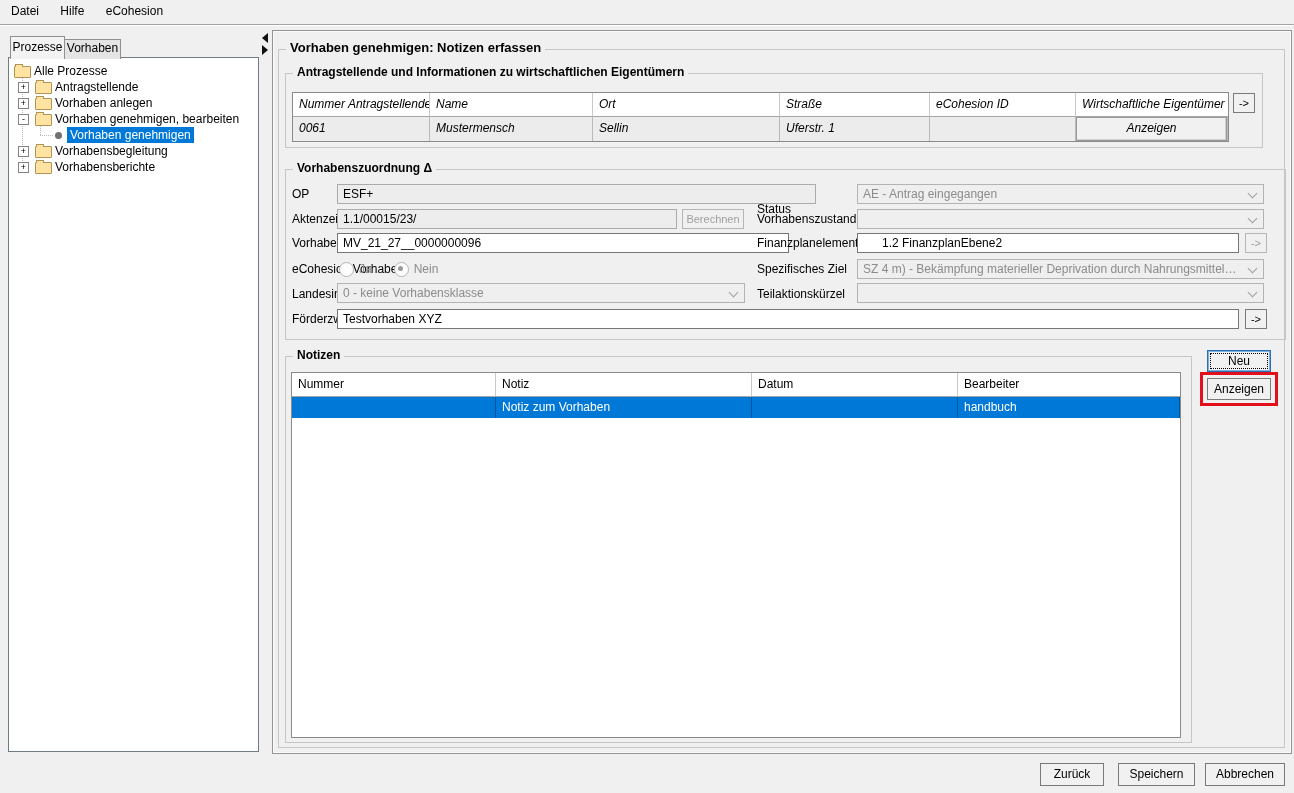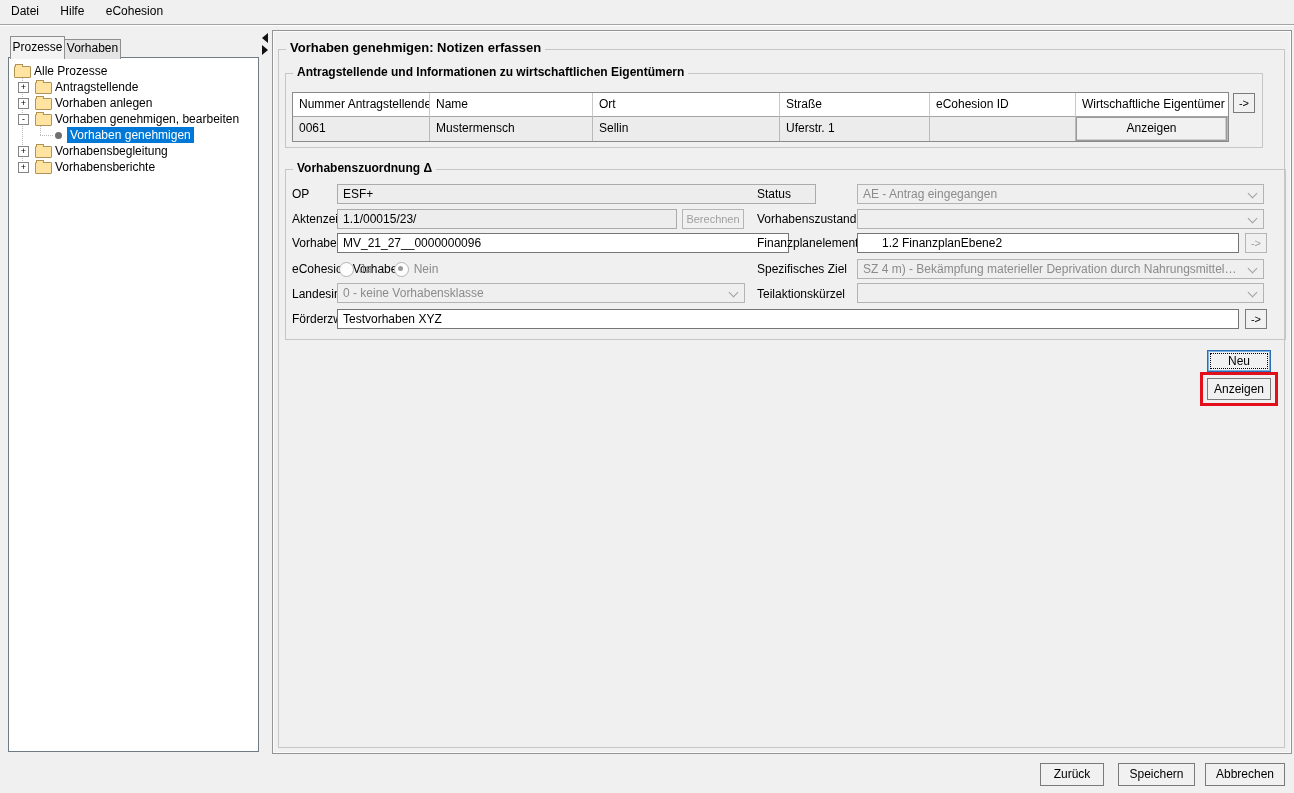--- a/index.html
+++ b/index.html
@@ -158,21 +158,21 @@
 
   <div class="main-panel">
 
     <div class="groupbox" style="left:5px;top:18px;width:1005px;height:697px;">
       <span class="gb-title big">Vorhaben genehmigen: Notizen erfassen</span>
     </div>
 
     <div class="groupbox" style="left:12px;top:42px;width:976px;height:73px;">
       <span class="gb-title">Antragstellende und Informationen zu wirtschaftlichen Eigentümern</span>
 
-      <div class="gtable t1" style="left:6px;top:18px;width:935px;">
+      <div class="gtable t1" style="left:6px;top:18px;width:935px;font-style:italic;">
         <div class="trow thead">
           <div class="tcell" style="width:137px;">Nummer Antragstellende</div>
           <div class="tcell" style="width:163px;">Name</div>
           <div class="tcell" style="width:187px;">Ort</div>
           <div class="tcell" style="width:150px;">Straße</div>
           <div class="tcell" style="width:146px;">eCohesion ID</div>
           <div class="tcell" style="width:152px;">Wirtschaftliche Eigentümer</div>
         </div>
         <div class="trow tdata">
           <div class="tcell" style="width:137px;">0061</div>
@@ -215,21 +215,21 @@
       <div class="flabel" style="left:6px;top:117px;">Landesinitiative</div>
       <div class="combo" style="left:51px;top:113px;width:408px;">
         <span>0 - keine Vorhabensklasse</span>
         <span class="chev"></span>
       </div>
 
       <div class="flabel" style="left:6px;top:142px;">Förderzweck</div>
       <div class="field editable" style="left:51px;top:139px;width:902px;">Testvorhaben XYZ</div>
       <div class="btn small" style="left:959px;top:139px;width:22px;">-&gt;</div>
 
-      <div class="flabel" style="left:471px;top:17px;">Status</div>
+      <div class="flabel" style="left:471px;top:32px;">Status</div>
       <div class="combo" style="left:571px;top:14px;width:407px;">
         <span>AE - Antrag eingegangen</span>
         <span class="chev"></span>
       </div>
 
       <div class="flabel" style="left:471px;top:42px;">Vorhabenszustand</div>
       <div class="combo" style="left:571px;top:39px;width:407px;">
         <span></span>
         <span class="chev"></span>
       </div>
@@ -244,20 +244,38 @@
         <span class="chev"></span>
       </div>
 
       <div class="flabel" style="left:471px;top:117px;">Teilaktionskürzel</div>
       <div class="combo" style="left:571px;top:113px;width:407px;">
         <span></span>
         <span class="chev"></span>
       </div>
     </div>
 
+    <div class="groupbox" style="left:12px;top:325px;width:905px;height:385px;">
+      <span class="gb-title">Notizen</span>
+
+      <div class="gtable t2" style="left:5px;top:15px;width:888px;height:364px;">
+        <div class="trow thead">
+          <div class="tcell" style="width:204px;">Nummer</div>
+          <div class="tcell" style="width:256px;">Notiz</div>
+          <div class="tcell" style="width:206px;">Datum</div>
+          <div class="tcell" style="width:222px;">Bearbeiter</div>
+        </div>
+        <div class="trow tdata">
+          <div class="tcell" style="width:204px;"></div>
+          <div class="tcell" style="width:256px;">Notiz zum Vorhaben</div>
+          <div class="tcell" style="width:206px;"></div>
+          <div class="tcell" style="width:222px;">handbuch</div>
+        </div>
+      </div>
+    </div>
 
     <div class="btn default-focus" style="left:934px;top:319px;width:64px;">Neu</div>
     <div class="btn" style="left:934px;top:347px;width:64px;">Anzeigen</div>
     <div class="annotation-red" style="left:927px;top:341px;width:72px;height:28px;"></div>
 
   </div>
 
   <div class="btn" style="left:1040px;top:763px;width:64px;height:23px;line-height:21px;">Zurück</div>
   <div class="btn" style="left:1118px;top:763px;width:77px;height:23px;line-height:21px;">Speichern</div>
   <div class="btn" style="left:1205px;top:763px;width:80px;height:23px;line-height:21px;">Abbrechen</div>

